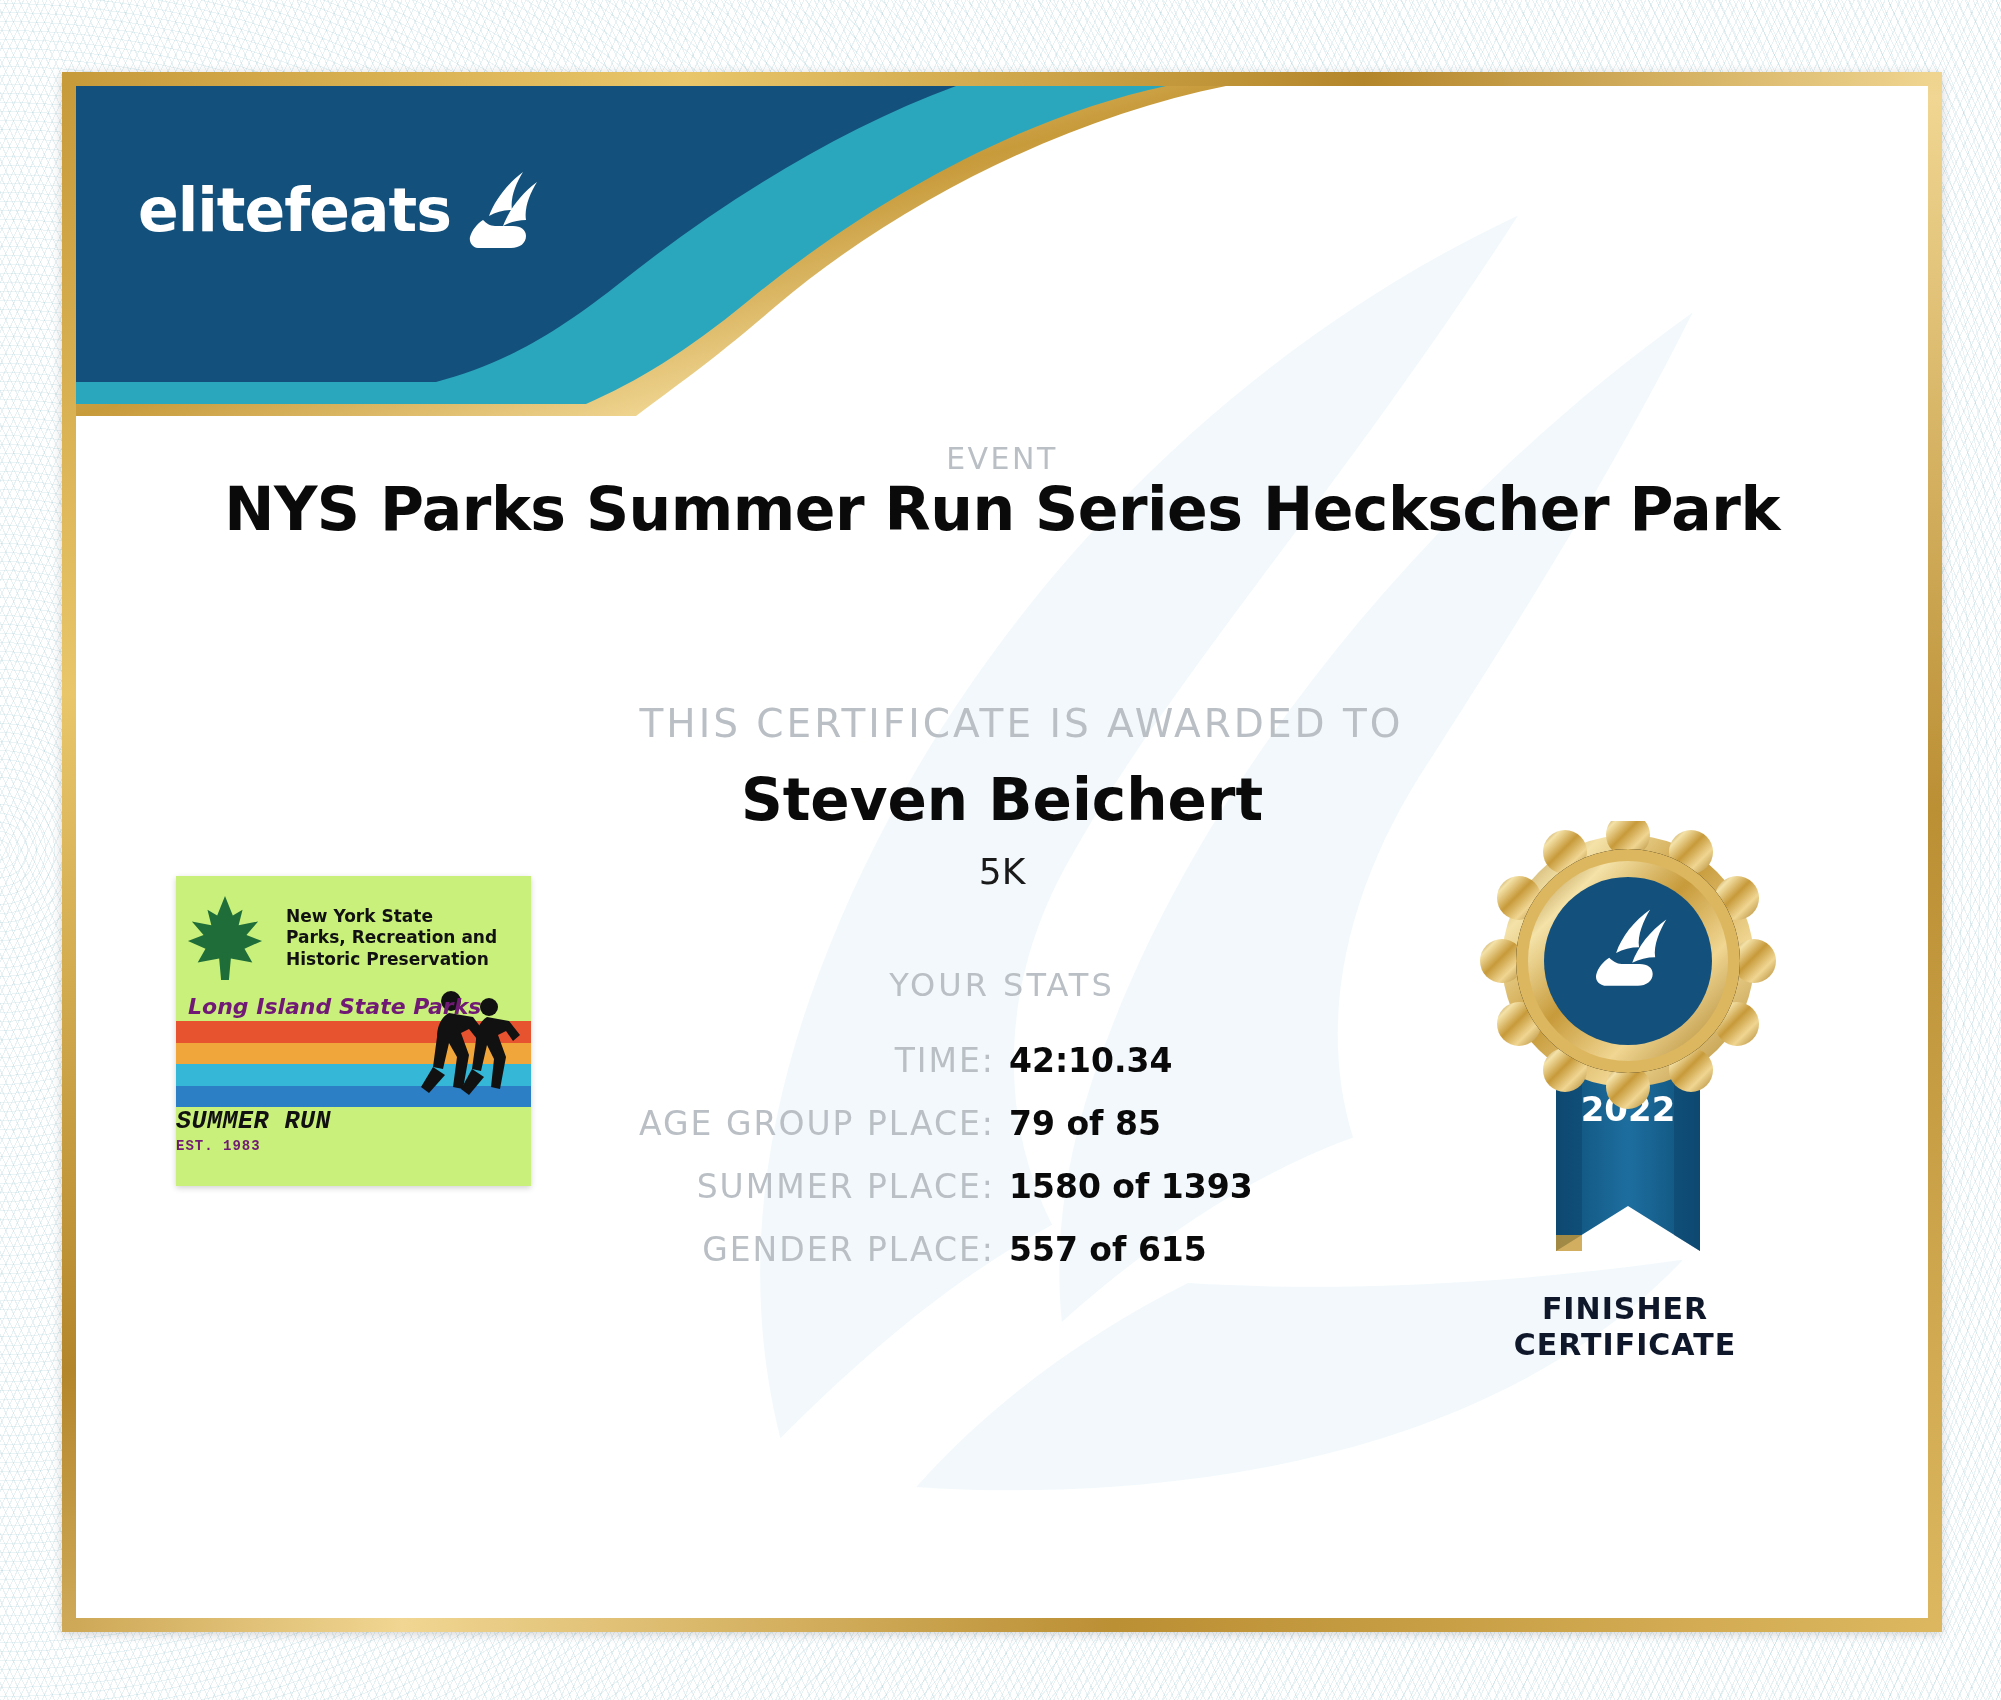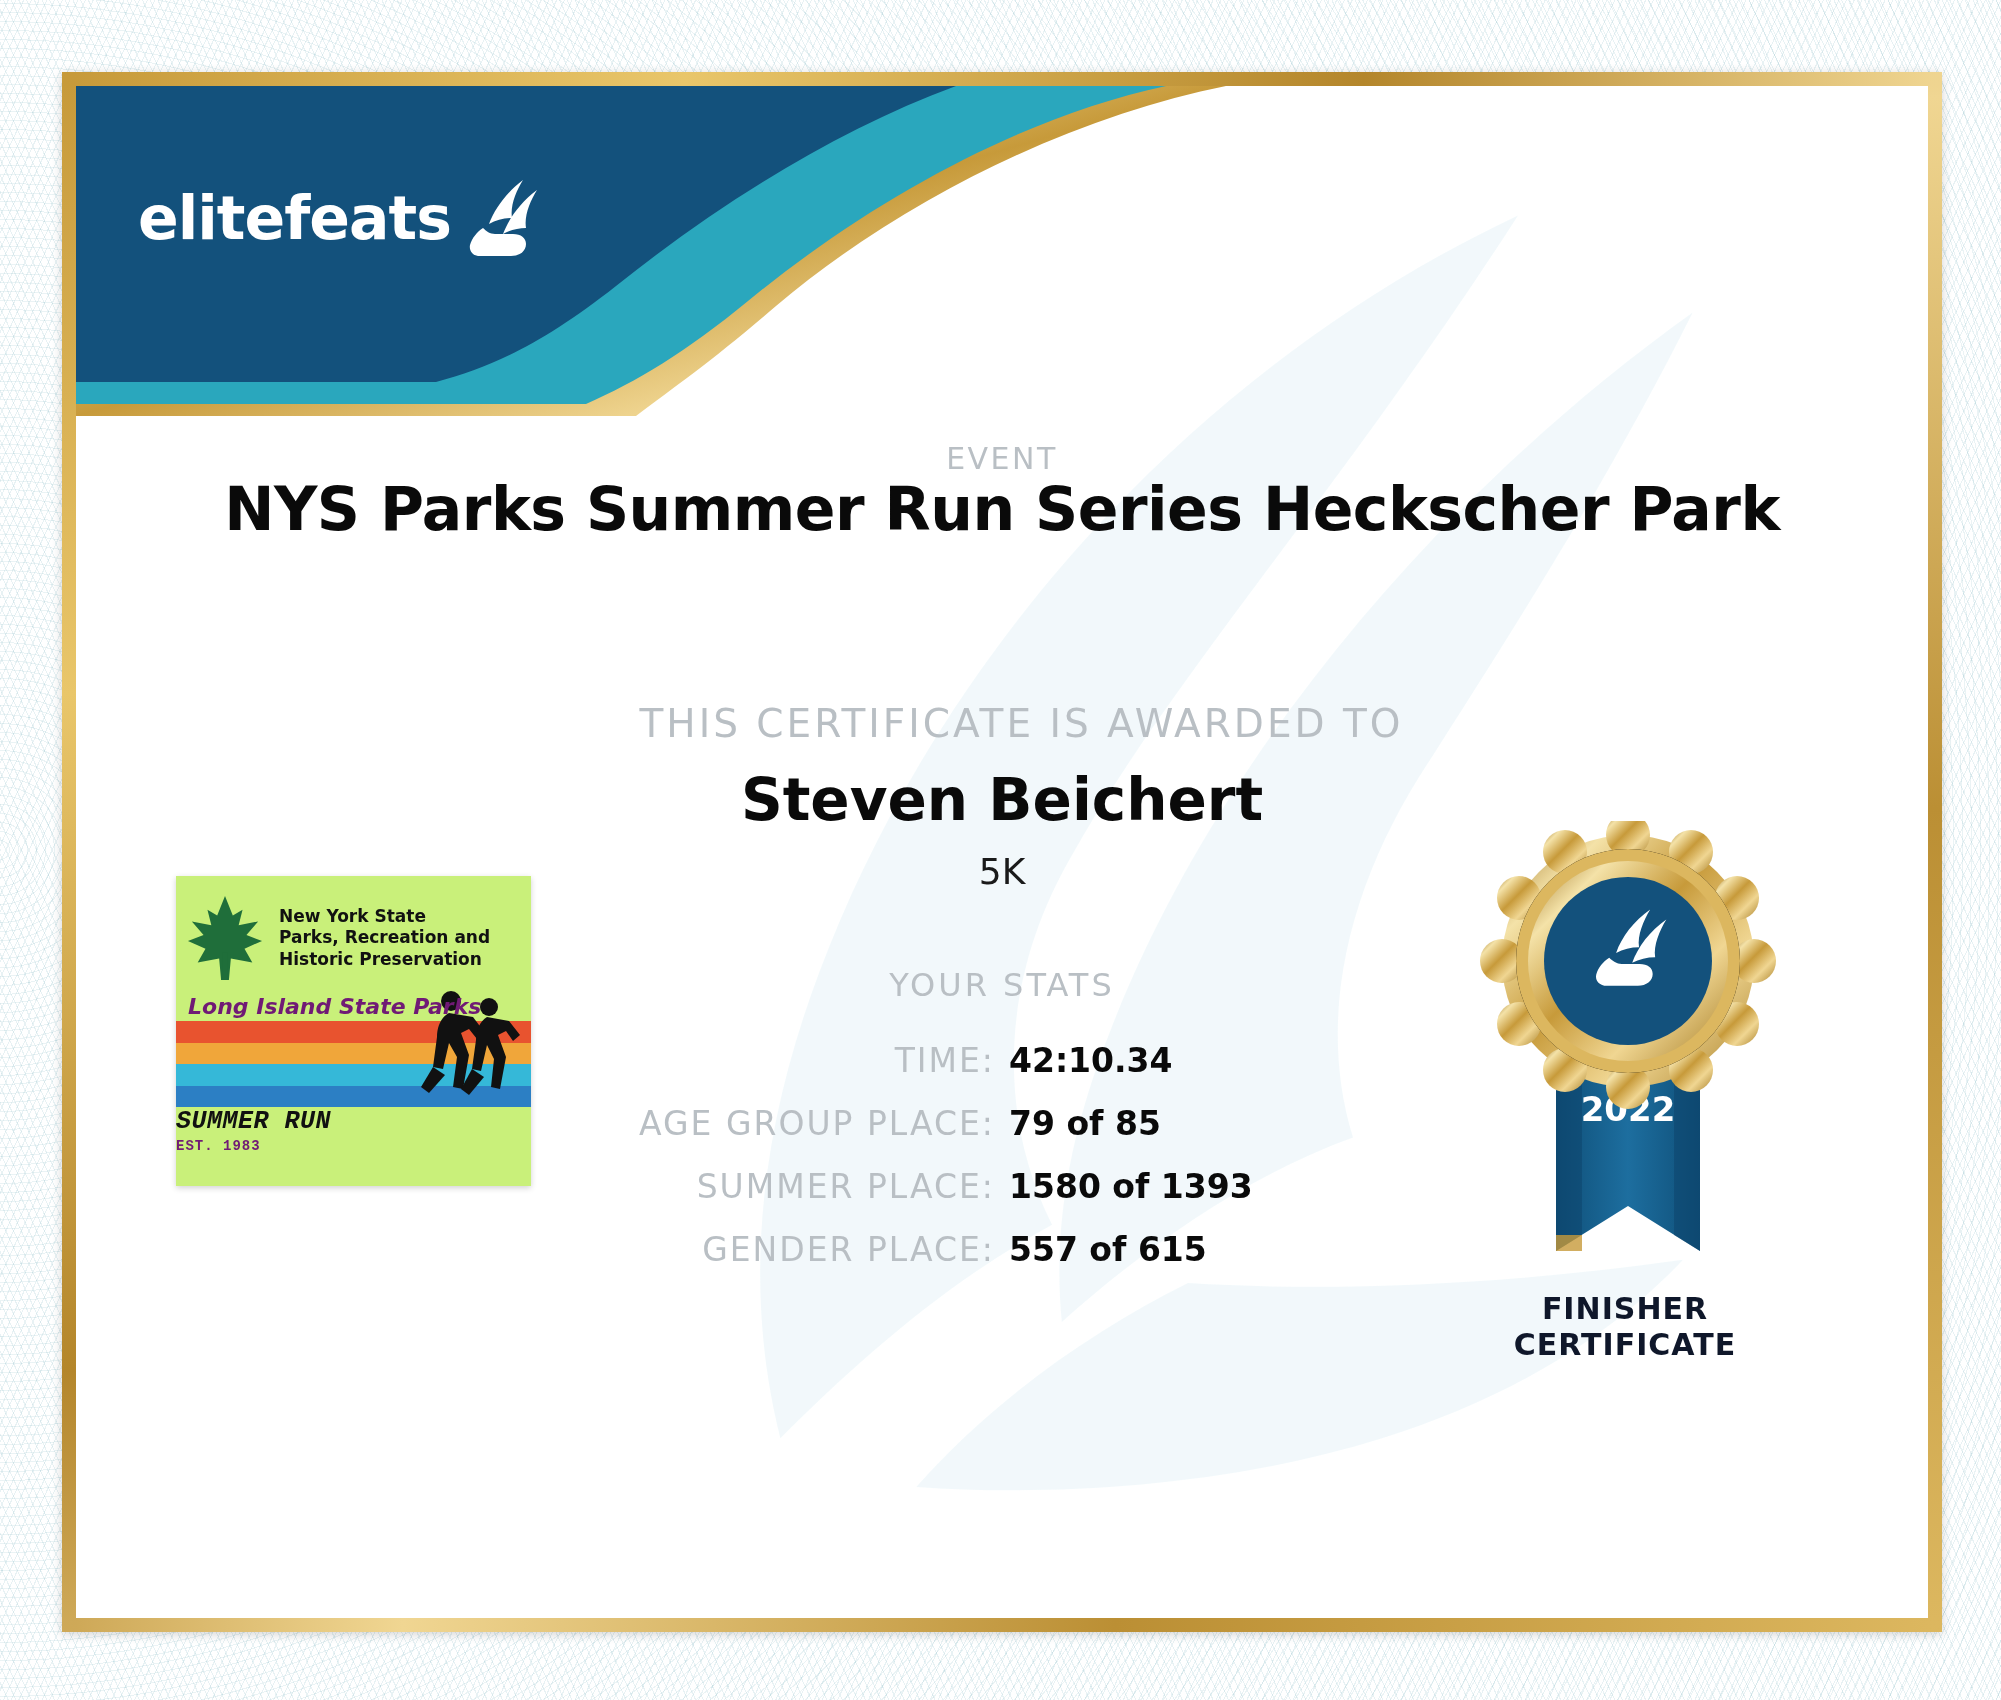--- a/index.html
+++ b/index.html
@@ -63,21 +63,20 @@
   }
 
   .logo {
     position: absolute;
     left: 62px;
     top: 84px;
     display: flex;
     align-items: center;
     gap: 12px;
     z-index: 5;
-    margin-top: 8px;
   }
   .logo-text {
     font-family: "DejaVu Sans", sans-serif;
     font-size: 60px;
     font-weight: bold;
     color: #ffffff;
     letter-spacing: -1px;
     line-height: 1;
   }
 
@@ -197,21 +196,21 @@
     width: 355px;
     height: 310px;
     background: #c9f07a;
     box-shadow: 0 2px 6px rgba(0,0,0,0.18);
     overflow: hidden;
   }
   .sponsor-top {
     display: flex;
     align-items: center;
     padding: 16px 10px 6px 10px;
-    gap: 15px;
+    gap: 22px;
   }
   .leaf {
     width: 78px;
     height: 92px;
     flex: none;
   }
   .sponsor-top-text {
     font-family: "DejaVu Sans", sans-serif;
     font-size: 17px;
     font-weight: bold;

